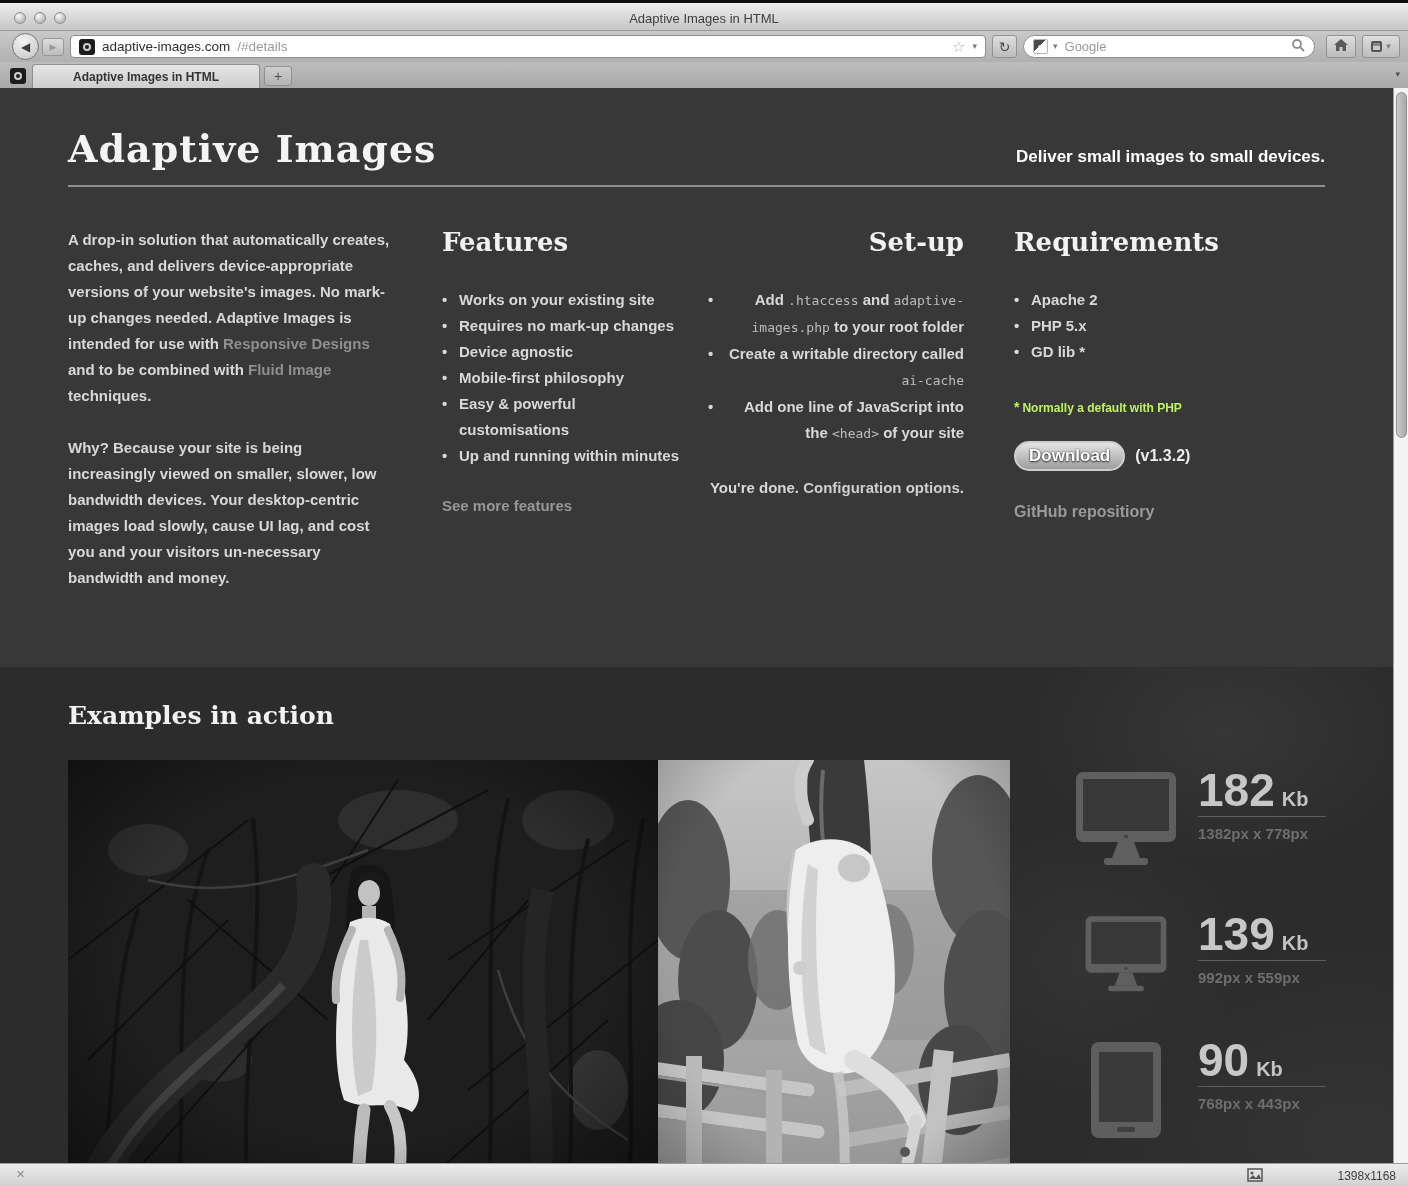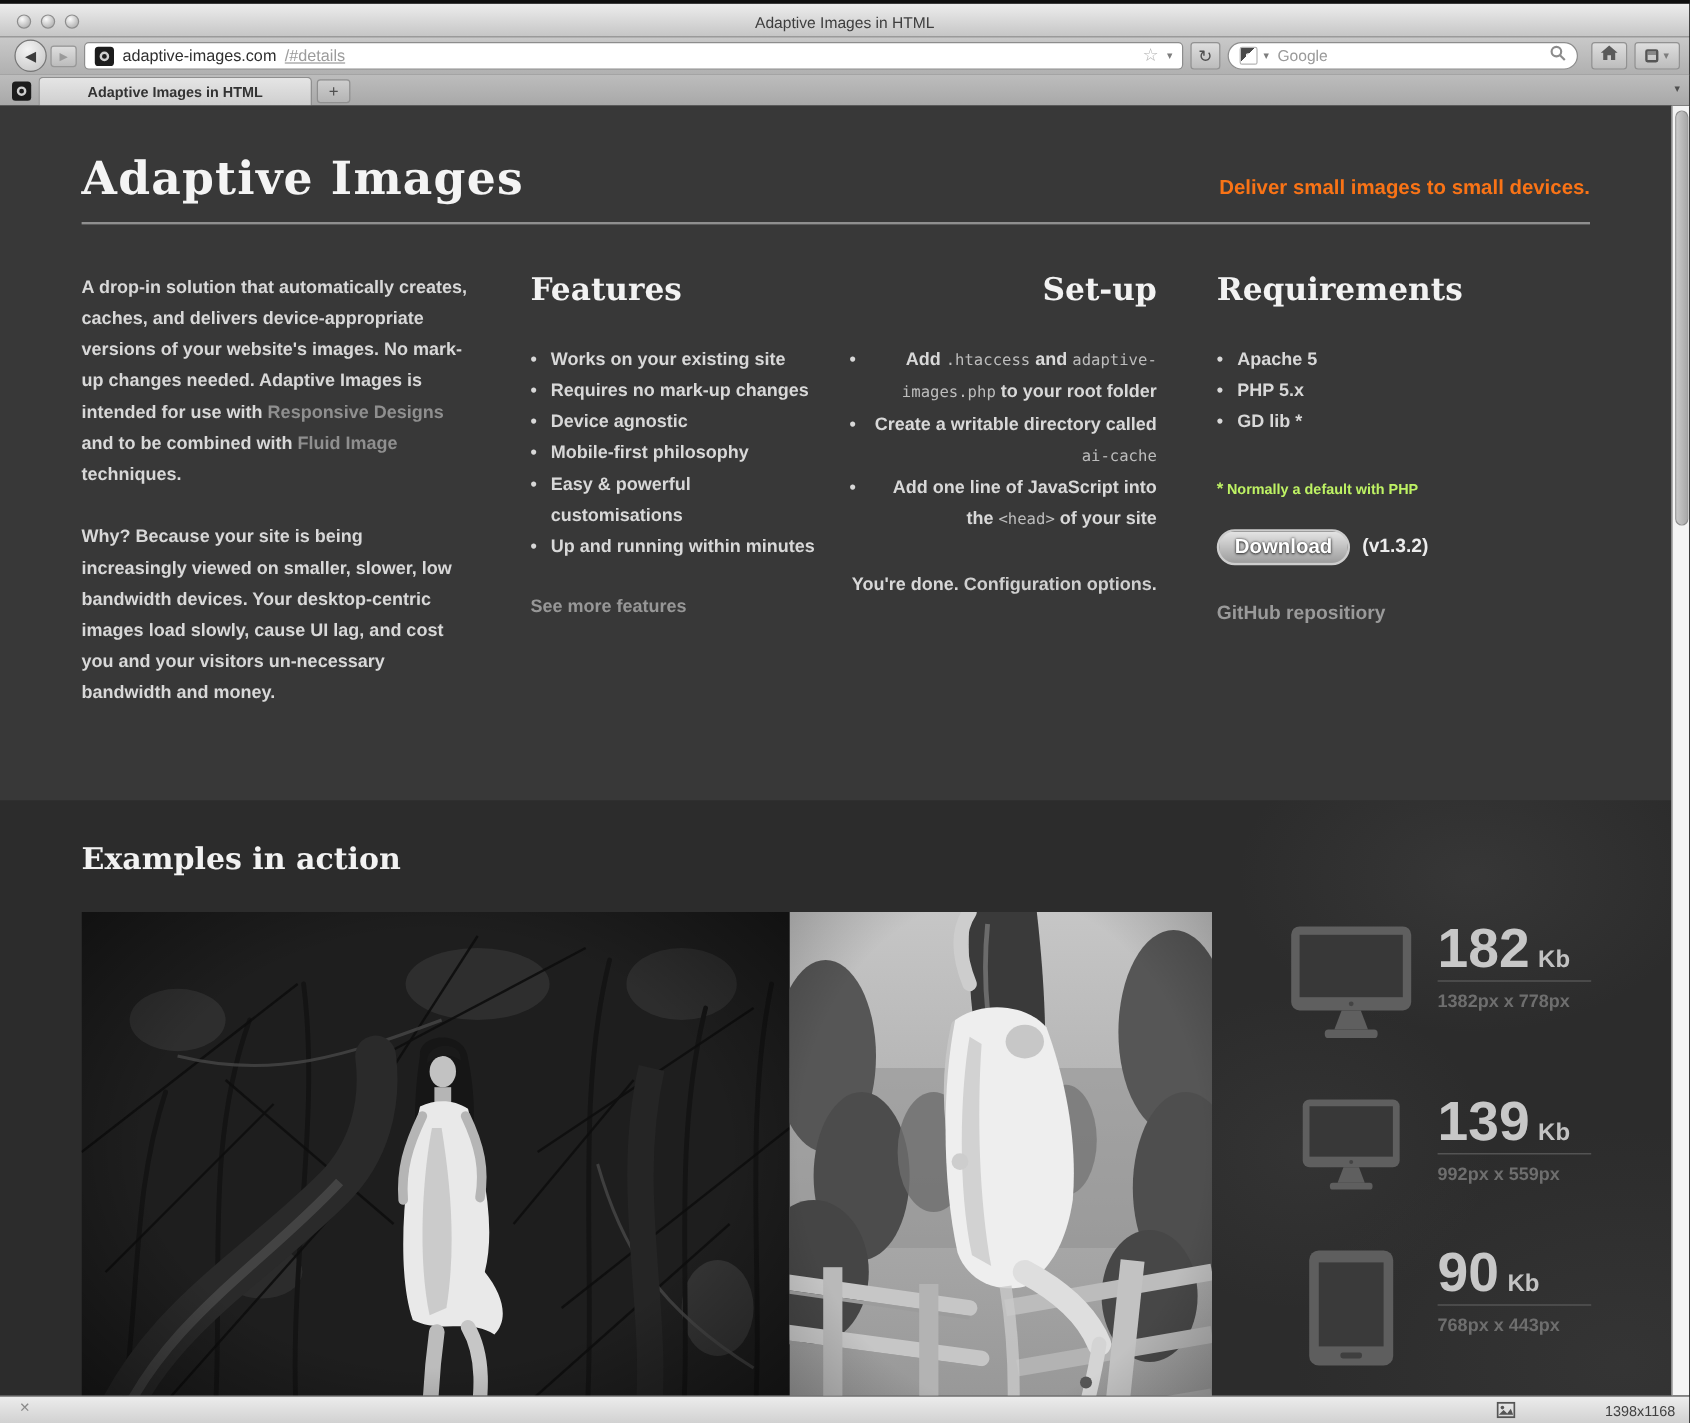--- a/index.html
+++ b/index.html
@@ -26,21 +26,21 @@
   .fwd-btn{position:absolute;left:42px;top:7px;width:22px;height:18px;border-radius:3px;
            box-sizing:border-box;border:1px solid #979797;
            background:linear-gradient(#dedede,#bcbcbc);color:#9a9a9a;font-size:9px;
            display:flex;align-items:center;justify-content:center;}
   .urlbar{position:absolute;left:70px;top:4px;width:916px;height:23px;box-sizing:border-box;
           background:#fff;border:1px solid #8d8d8d;border-radius:4px;
           display:flex;align-items:center;padding:0 8px;gap:7px;}
   .favicon{width:16px;height:16px;background:#1c1c1c;border-radius:3px;position:relative;flex:0 0 auto;}
   .favicon::after{content:"";position:absolute;inset:4px;border:2px solid #cfcfcf;border-radius:50%;}
   .url-host{font-size:13.5px;color:#2e2e2e;}
-  .url-frag{font-size:13.5px;color:#9b9b9b;text-decoration:underline;}
+  .url-frag{font-size:13.5px;color:#9b9b9b;}
   .url-spacer{flex:1;}
   .star-ic{color:#b3b3b3;font-size:15px;line-height:1;}
   .chev{color:#7d7d7d;font-size:9px;line-height:1;}
   .reload-btn{position:absolute;left:992px;top:4px;width:25px;height:23px;border-radius:3px;
               box-sizing:border-box;border:1px solid #929292;
               background:linear-gradient(#dedede,#bcbcbc);color:#4f4f4f;font-size:14px;
               display:flex;align-items:center;justify-content:center;}
   .searchbar{position:absolute;left:1023px;top:4px;width:292px;height:23px;box-sizing:border-box;
              background:#fff;border:1px solid #8d8d8d;border-radius:12px;
              display:flex;align-items:center;padding:0 9px;gap:5px;}
@@ -82,21 +82,21 @@
                background:#f4f4f4;border-left:1px solid #9e9e9e;}
   .scrollthumb{position:absolute;top:4px;left:2px;width:11px;height:346px;border-radius:6px;
                box-sizing:border-box;border:1px solid #8f8f8f;
                background:linear-gradient(90deg,#cacaca,#a9a9a9);}
   .page{position:absolute;top:0;left:0;right:15px;bottom:0;overflow:hidden;}
 
   .section-top{background:#383838;padding:38px 68px 50px;}
   .h1-row{position:relative;border-bottom:2px solid #8f8f8f;padding-bottom:14px;}
   h1.site-title{font-family:"DejaVu Serif",serif;font-weight:bold;font-size:38px;
                 color:#f4f4f4;margin:0;letter-spacing:1px;}
-  .tagline{position:absolute;right:0;bottom:18px;font-size:17px;font-weight:bold;color:#f97316;}
+  .tagline{position:absolute;right:0;bottom:18px;font-size:17px;font-weight:bold;color:#ffffff;}
 
   .columns{display:flex;margin-top:40px;}
   .col-intro{width:322px;flex:0 0 auto;}
   .col-features{width:242px;flex:0 0 auto;margin-left:52px;}
   .col-setup{width:256px;flex:0 0 auto;margin-left:24px;text-align:right;}
   .col-req{width:254px;flex:0 0 auto;margin-left:50px;}
   .col-intro p{margin:0 0 26px;font-size:15px;line-height:26px;font-weight:bold;color:#d8d8d8;}
   .txt-link{color:#8f8f8f;}
   h3.col-head{font-family:"DejaVu Serif",serif;font-weight:bold;font-size:26px;
               color:#f2f2f2;margin:0 0 30px;}
@@ -249,21 +249,21 @@
               <li><span>Add </span><code class="inline">.htaccess</code><span> and </span><code class="inline">adaptive-images.php</code><span> to your root folder</span></li>
               <li><span>Create a writable directory called </span><code class="inline">ai-cache</code></li>
               <li><span>Add one line of JavaScript into the </span><code class="inline">&lt;head&gt;</code><span> of your site</span></li>
             </ul>
             <p class="done-p"><span>You're done. </span><span class="txt-link">Configuration options</span><span>.</span></p>
           </div>
 
           <div class="col-req">
             <h3 class="col-head">Requirements</h3>
             <ul class="plain">
-              <li>Apache 5</li>
+              <li>Apache 2</li>
               <li>PHP 5.x</li>
               <li>GD lib *</li>
             </ul>
             <p class="footnote"><span class="star">*</span><span>Normally a default with PHP</span></p>
             <div class="download-row">
               <button class="download-btn">Download</button>
               <span class="version">(v1.3.2)</span>
             </div>
             <span class="github-link">GitHub repositiory</span>
           </div>

